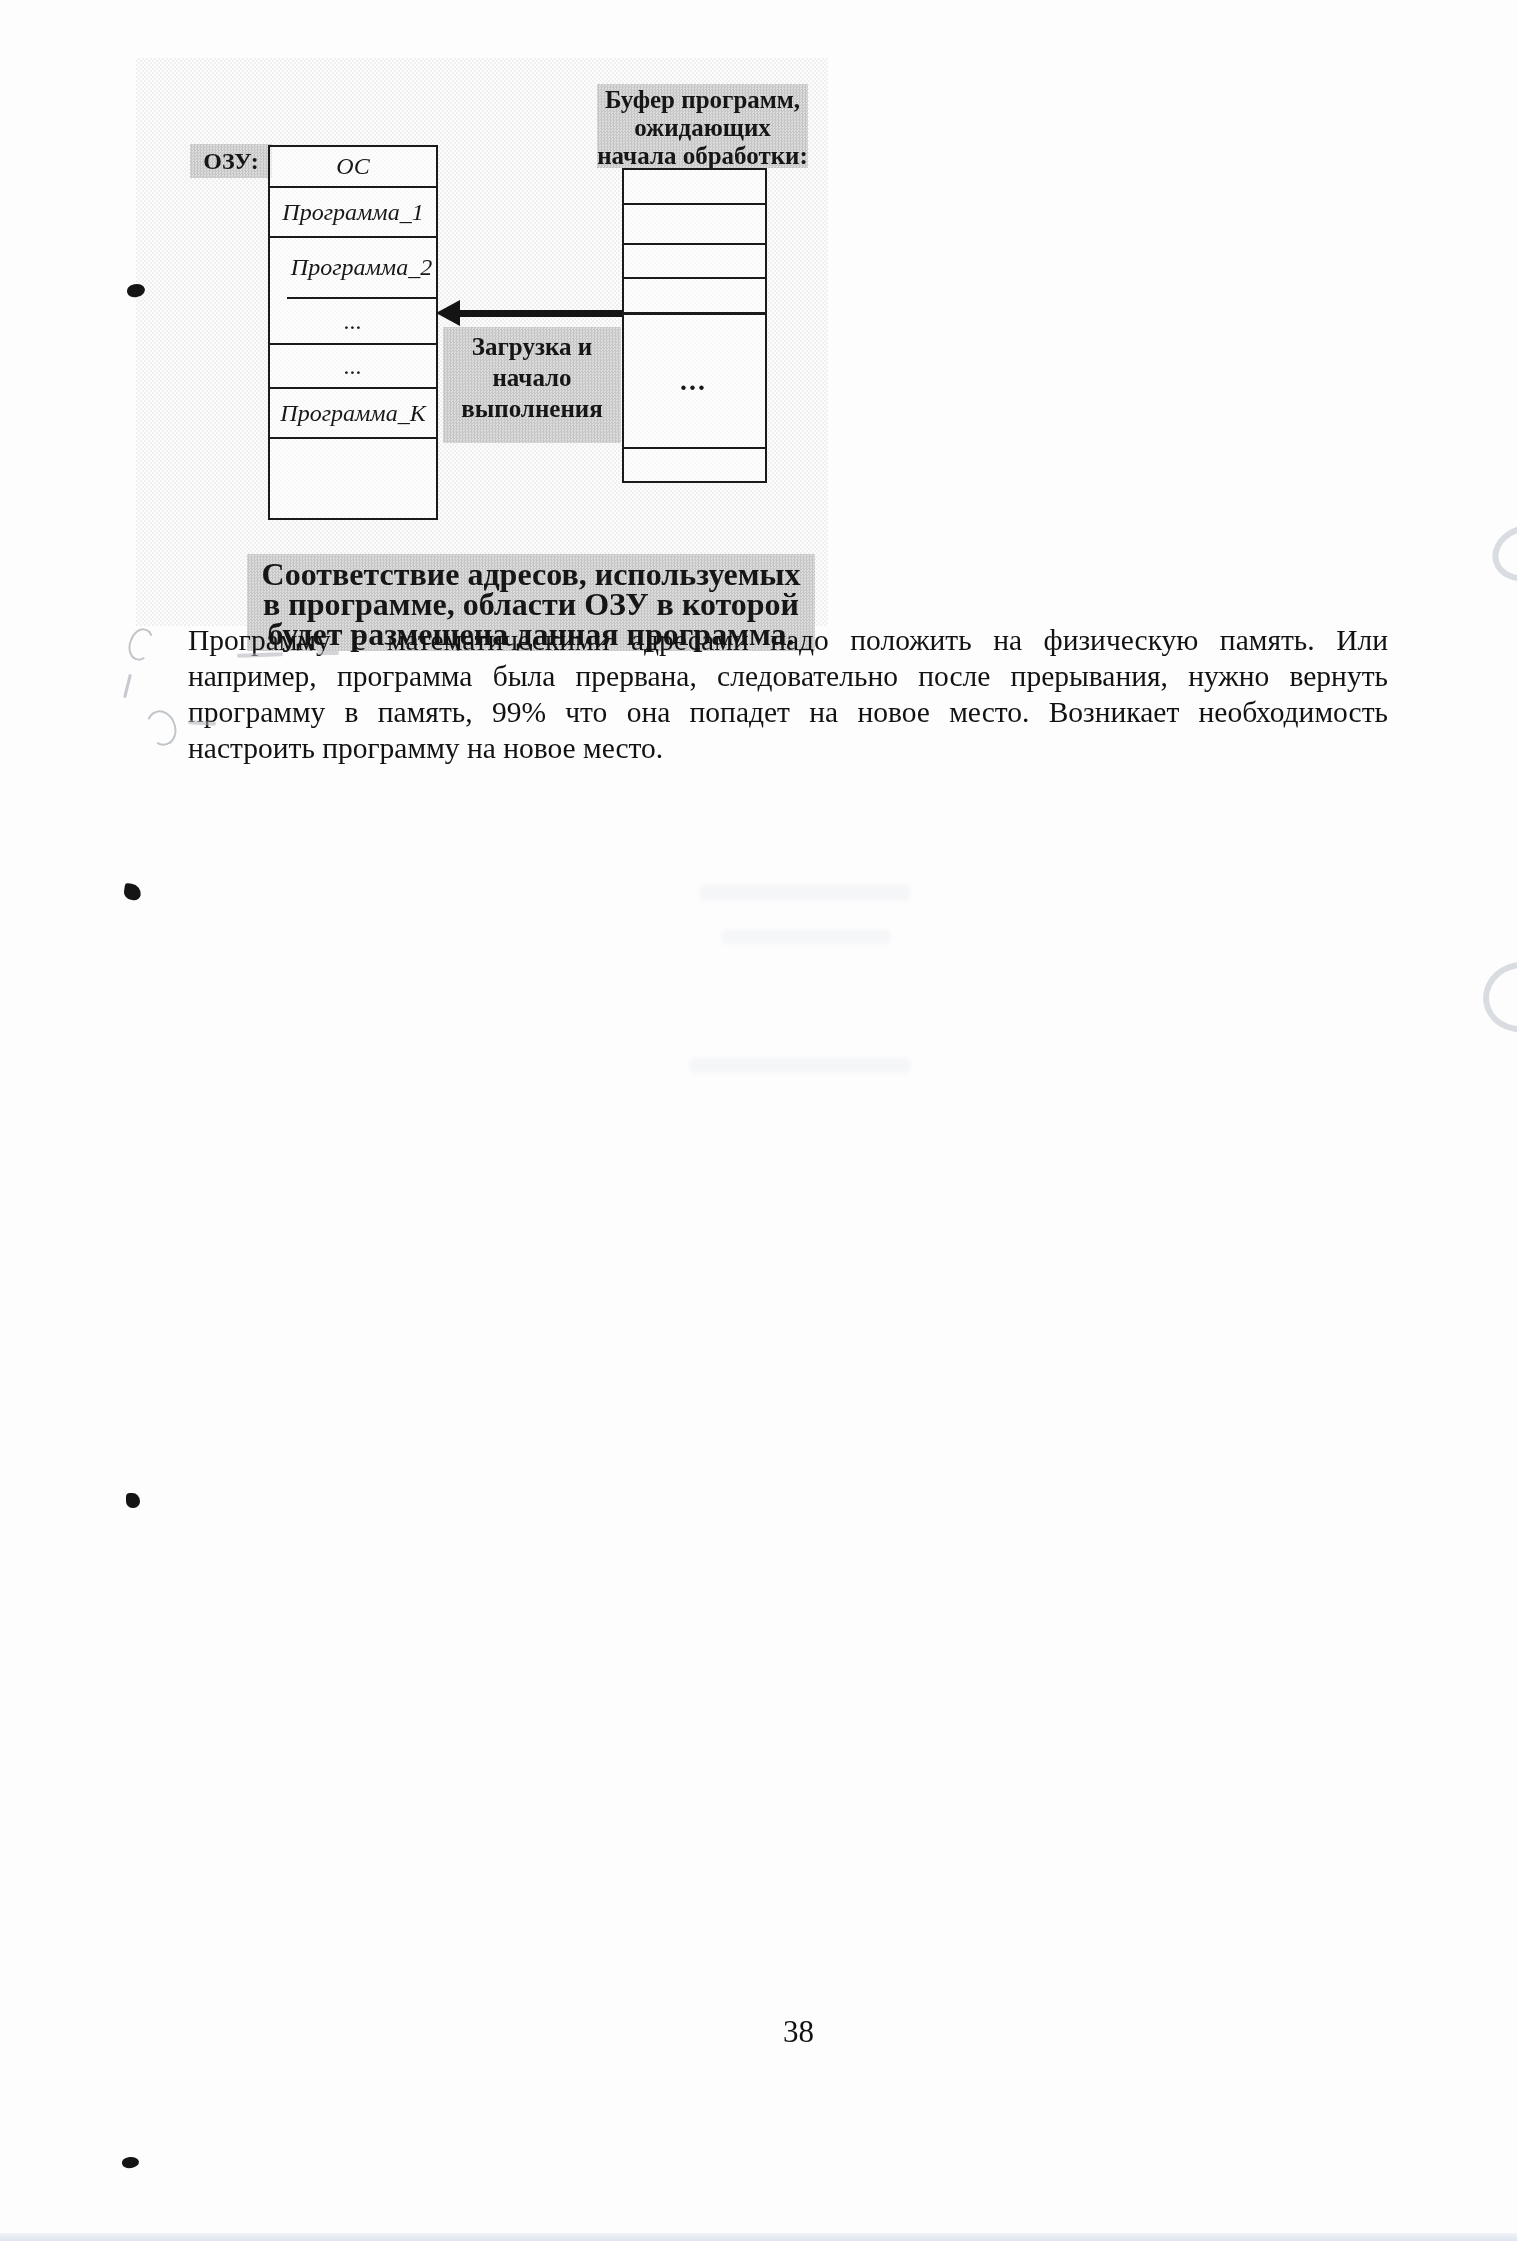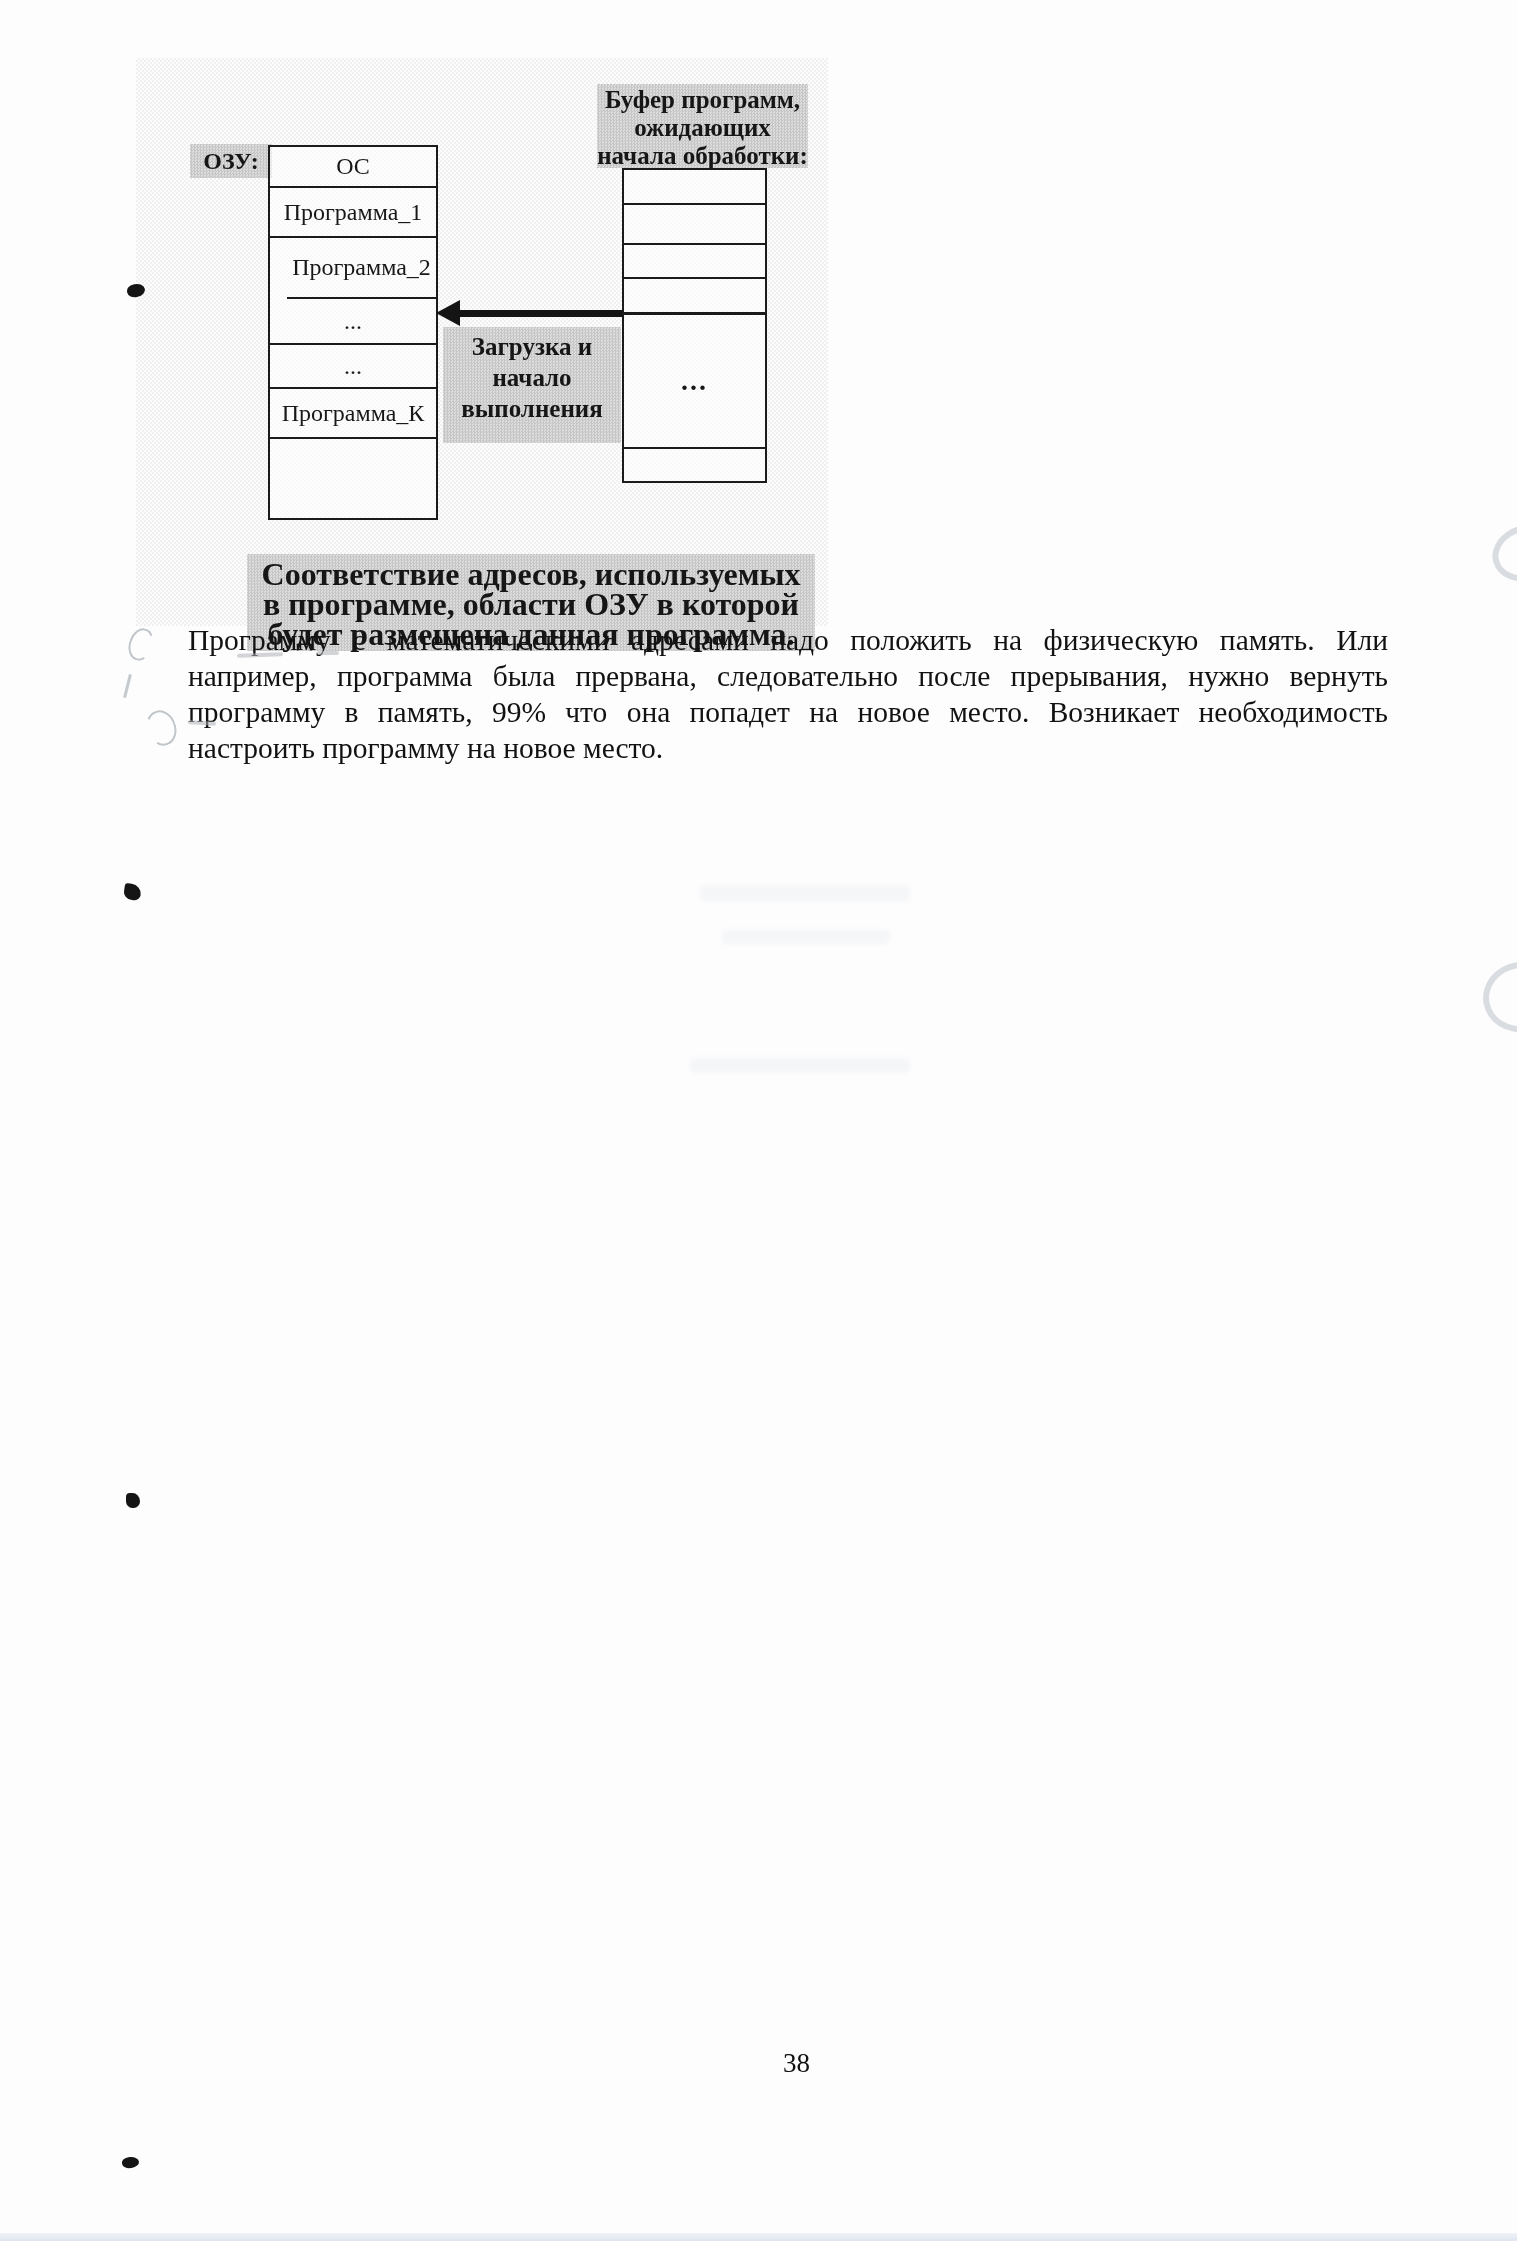--- a/index.html
+++ b/index.html
@@ -25,20 +25,21 @@
   }
   .ram-label{left:190px;top:144px;width:82px;height:34px;font-size:24px;line-height:34px;}
   .buffer-title{left:597px;top:84px;width:211px;height:84px;font-size:25px;line-height:28px;padding-top:2px;box-sizing:border-box;}
   .arrow-label{left:443px;top:327px;width:178px;height:116px;font-size:25px;line-height:31px;padding-top:4px;box-sizing:border-box;}
   .diagram-caption{left:247px;top:522px;width:568px;height:97px;font-size:32px;line-height:30px;padding:5px 8px;box-sizing:border-box;margin-top:32px;}
   
   .mem-table{
     border:2px solid #1b1b1b;box-sizing:border-box;
     display:flex;flex-direction:column;
     background:rgba(255,255,255,0.55);
+    font-style:italic;
   }
   .ram-table{left:268px;top:145px;width:170px;height:375px;}
   .buf-table{left:622px;top:168px;width:145px;height:315px;}
   .mem-row{
     border-bottom:2px solid #1b1b1b;box-sizing:border-box;
     display:flex;align-items:center;justify-content:center;
     font-size:24px;color:#181818;
   }
   .mem-row:last-child{border-bottom:none;flex:1;}
   .ram-table .mem-row:nth-child(1){height:41px;}
@@ -57,21 +58,21 @@
   .arrow-head{
     left:436px;top:300px;width:0;height:0;
     border-top:13px solid transparent;border-bottom:13px solid transparent;
     border-right:24px solid #141414;
   }
   
   .text-block{left:188px;top:622px;width:1200px;}
   .text-block p{
     margin:0;font-size:29.5px;line-height:36px;text-align:justify;color:#121212;
   }
-  .page-number{left:783px;top:2014px;font-size:27px;color:#111;margin-top:34px;}
+  .page-number{left:783px;top:2014px;font-size:31px;color:#111;}
   
   .ink-blob{background:#151515;border-radius:45% 55% 50% 50%;}
   .blob-1{left:127px;top:284px;width:18px;height:13px;transform:rotate(-12deg);}
   .blob-2{left:124px;top:884px;width:17px;height:16px;border-radius:20% 70% 45% 55%;transform:rotate(8deg);}
   .blob-3{left:126px;top:1493px;width:14px;height:15px;border-radius:30% 60% 50% 50%;}
   .blob-4{left:122px;top:2157px;width:17px;height:11px;transform:rotate(-8deg);}
   .pencil{border:2px solid #9098a2;background:transparent;opacity:0.55;}
   .pencil-loop-1{left:129px;top:628px;width:20px;height:29px;border-radius:50%;border-right-color:transparent;transform:rotate(18deg);}
   .pencil-slash{left:126px;top:674px;width:0;height:24px;border:none;border-left:3px solid #9098a2;opacity:0.5;transform:rotate(14deg);}
   .pencil-loop-2{left:147px;top:710px;width:25px;height:32px;border-radius:50%;border-left-color:transparent;transform:rotate(-20deg);}

